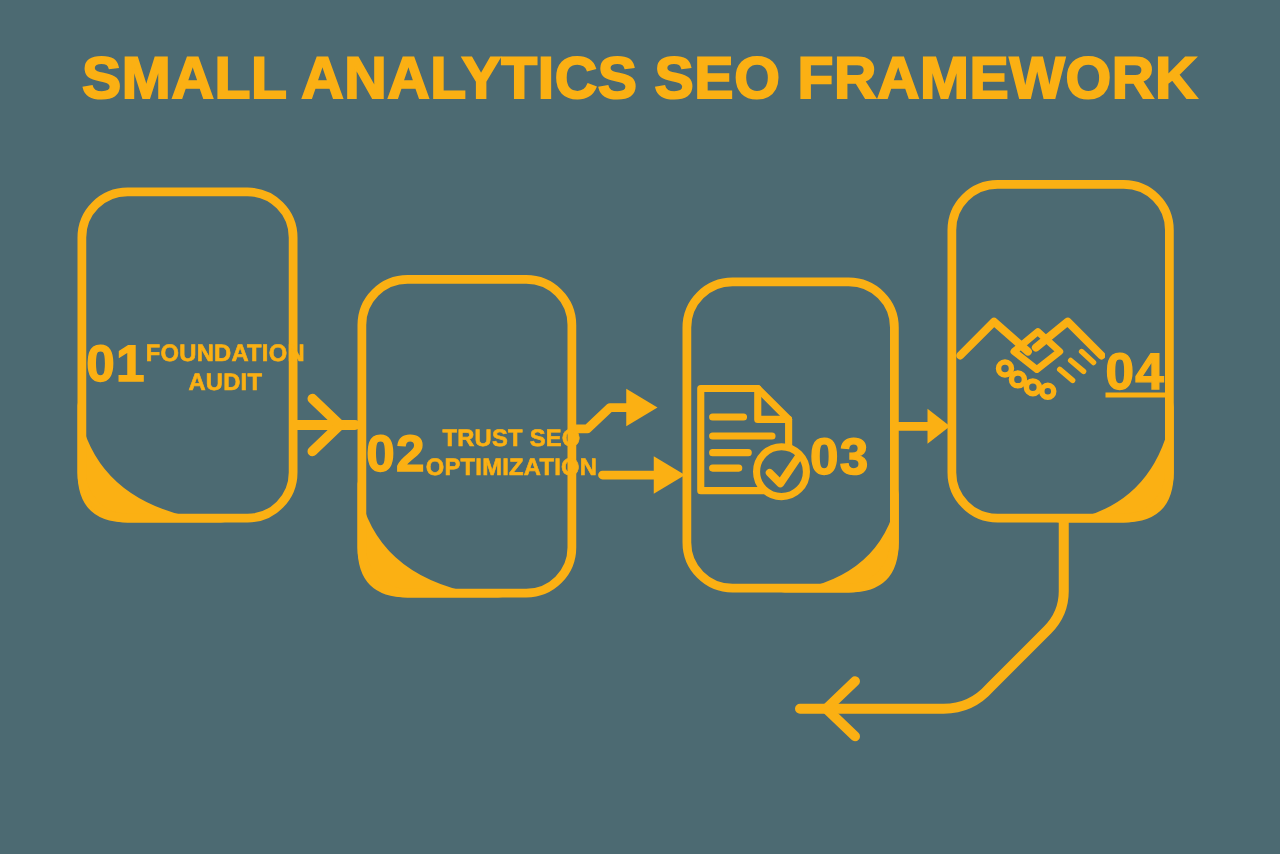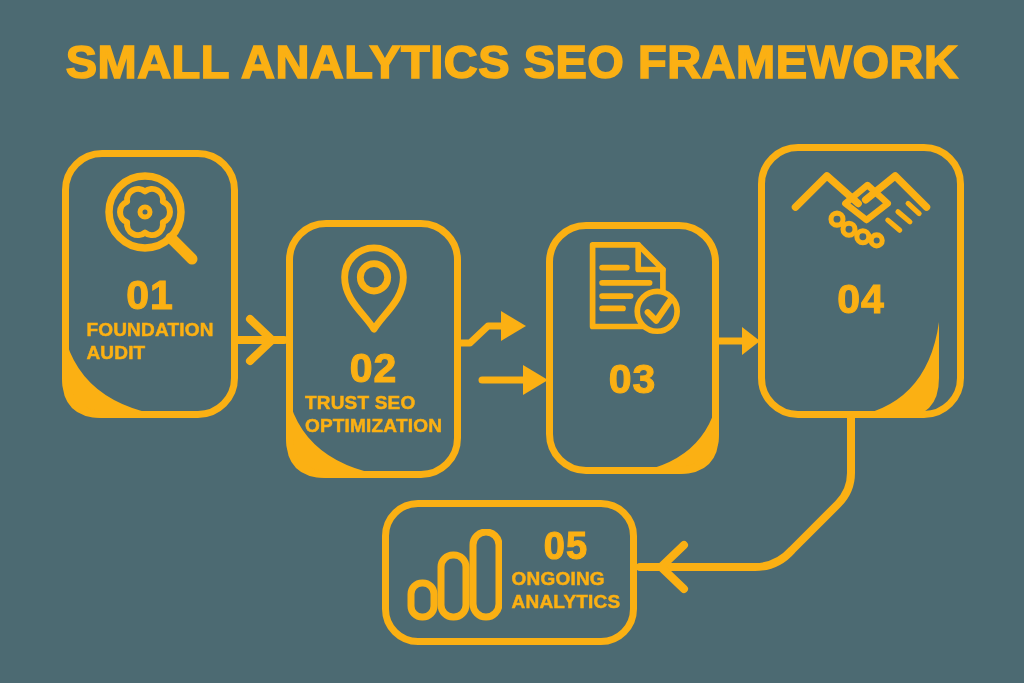--- a/index.html
+++ b/index.html
@@ -11,41 +11,41 @@
     text-align:center; color:var(--accent);
     font-size:47px; font-weight:bold; letter-spacing:0.5px;
     -webkit-text-stroke:1.6px var(--accent);
   }
   .overlay { position:absolute; left:0; top:0; pointer-events:none; }
   .ol-stroke { fill:none; stroke:var(--accent); stroke-linecap:round; stroke-linejoin:round; }
   .ol-fill { fill:var(--accent); stroke:none; }
   .card {
     position:absolute; box-sizing:border-box;
     border:7px solid var(--accent); border-radius:40px;
-    display:flex; flex-direction:column; align-items:center;
+    display:flex; align-items:center;
     color:var(--accent);
   }
   .ic { fill:none; stroke:var(--accent); stroke-linecap:round; stroke-linejoin:round; }
   .badge-bg { fill:var(--bg); }
   .num {
     font-size:41px; font-weight:bold; letter-spacing:1px; line-height:1;
     -webkit-text-stroke:1.1px var(--accent);
   }
   .label {
-    margin-top:3px; font-size:19px; font-weight:bold; text-align:left;
+    margin-top:13px; font-size:19px; font-weight:bold; text-align:center;
     white-space:pre-line; line-height:1.2; letter-spacing:0.2px;
     -webkit-text-stroke:0.5px var(--accent);
   }
   .c1 { left:62px;  top:150px; width:176px; height:268px; padding-top:10px; }
   .c1 .num { margin-top:4px; }
   .c2 { left:286px; top:220px; width:175px; height:258px; padding-top:16px; }
   .c2 .num { margin-top:13px; }
   .c3 { left:546px; top:222px; width:173px; height:252px; padding-top:12px; }
   .c3 .num { margin-top:23px; }
-  .c4 { left:758px; top:144px; width:206px; height:274px; padding-top:10px; }
+  .c4 { left:758px; top:144px; width:181px; height:274px; padding-top:10px;text-decoration:underline; }
   .c4 .num { margin-top:22px; }
   .c5 { left:382px; top:500px; width:255px; height:145px; flex-direction:row; align-items:flex-start; border-radius:36px; }
   .c5 .bars-wrap { margin:22px 0 0 18px; }
   .c5 .txt { flex:1; display:flex; flex-direction:column; align-items:center; margin-top:20px; }
   .c5 .num { font-size:38px; margin-top:0; }
 </style>
 </head>
 <body>
 
 <div class="stage">
@@ -115,28 +115,14 @@
       <path stroke-width="7" d="M58,46 L82,26 L104,46 L81,64 Z"></path>
       <circle cx="49" cy="63" r="6.5" stroke-width="5.5"></circle>
       <circle cx="62" cy="74" r="6.5" stroke-width="5.5"></circle>
       <circle cx="77" cy="82" r="6.5" stroke-width="5.5"></circle>
       <circle cx="92" cy="86" r="6" stroke-width="5.5"></circle>
       <path stroke-width="5.5" d="M104,64 l13,11 M115,55 l13,11 M126,46 l12,11"></path>
     </svg>
     <div class="num">04</div>
   </section>
 
-  <section class="card c5">
-    <div class="bars-wrap">
-      <svg class="ic" width="95" height="92" viewBox="0 0 95 92">
-        <rect x="4" y="54" width="23" height="34" rx="11" stroke-width="7"></rect>
-        <rect x="34" y="26" width="25" height="62" rx="12" stroke-width="7"></rect>
-        <rect x="66" y="3" width="26" height="85" rx="13" stroke-width="7"></rect>
-      </svg>
-    </div>
-    <div class="txt">
-      <div class="num">05</div>
-      <div class="label">ONGOING
-ANALYTICS</div>
-    </div>
-  </section>
 
 </div>
 
 </body></html>

